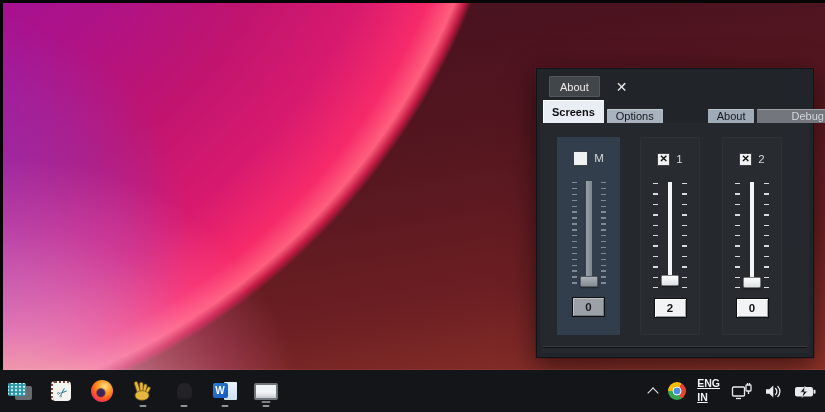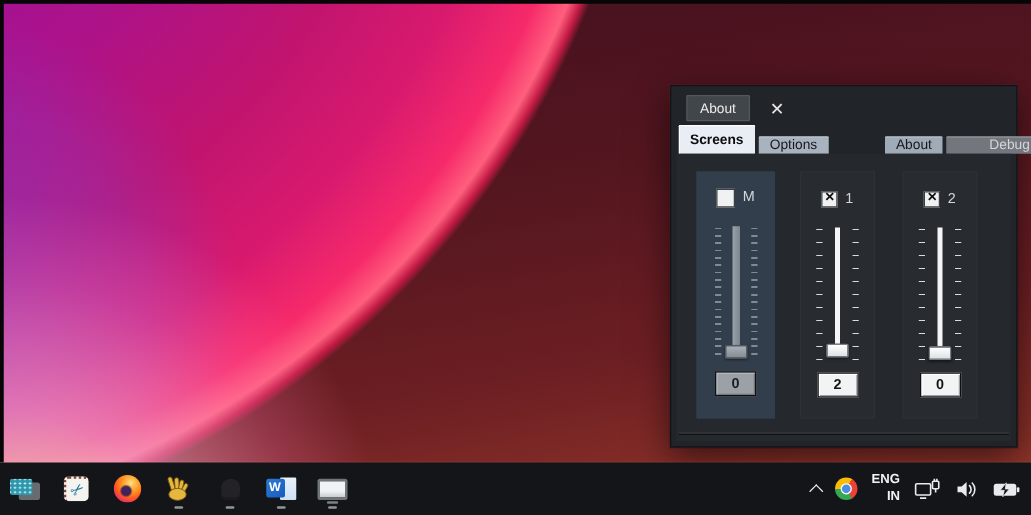--- a/index.html
+++ b/index.html
@@ -132,21 +132,21 @@
   .ico-mon::after { content:""; position:absolute; left:50%; transform:translateX(-50%); bottom:-5px;
     width:9px; height:2px; background:#7b8085; border-radius:1px; }
 
   .tray { margin-left:auto; display:flex; align-items:center; gap:11px; }
   .chevron { width:8px; height:8px; border-top:1.8px solid #e9eaeb; border-right:1.8px solid #e9eaeb;
     transform:rotate(-45deg); margin-top:4px; }
   .ico-chrome { position:relative; width:18px; height:18px; border-radius:50%;
     background:conic-gradient(from 150deg, #34a853 0 120deg, #fbbc05 120deg 240deg, #ea4335 240deg 360deg); }
   .ico-chrome::after { content:""; position:absolute; left:50%; top:50%; transform:translate(-50%,-50%);
     width:7px; height:7px; border-radius:50%; background:#4a90e2; border:1.8px solid #fff; }
-  .lang { font-size:10.5px; line-height:1.3; color:#f1f2f3; text-align:right; font-weight:600; }
+  .lang { font-size:10.5px; line-height:1.3; color:#f1f2f3; text-align:left; font-weight:600;text-decoration:underline; }
   .clock { font-size:11px; line-height:1.35; color:#f1f2f3; text-align:right; }
   .tray-svg { display:block; }
 </style>
 </head>
 <body>
 
 <div class="screen">
   <div class="wallpaper"></div>
   <div class="frame-top"></div>
   <div class="frame-left"></div>

